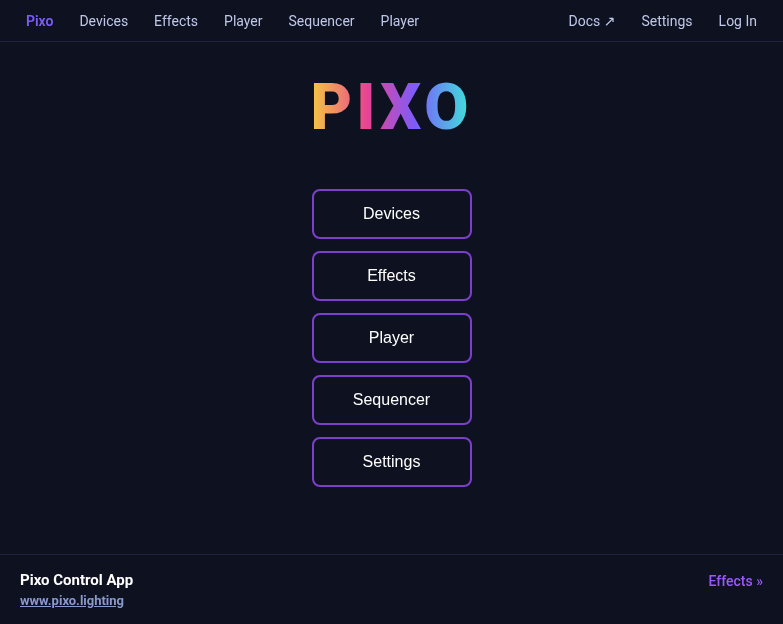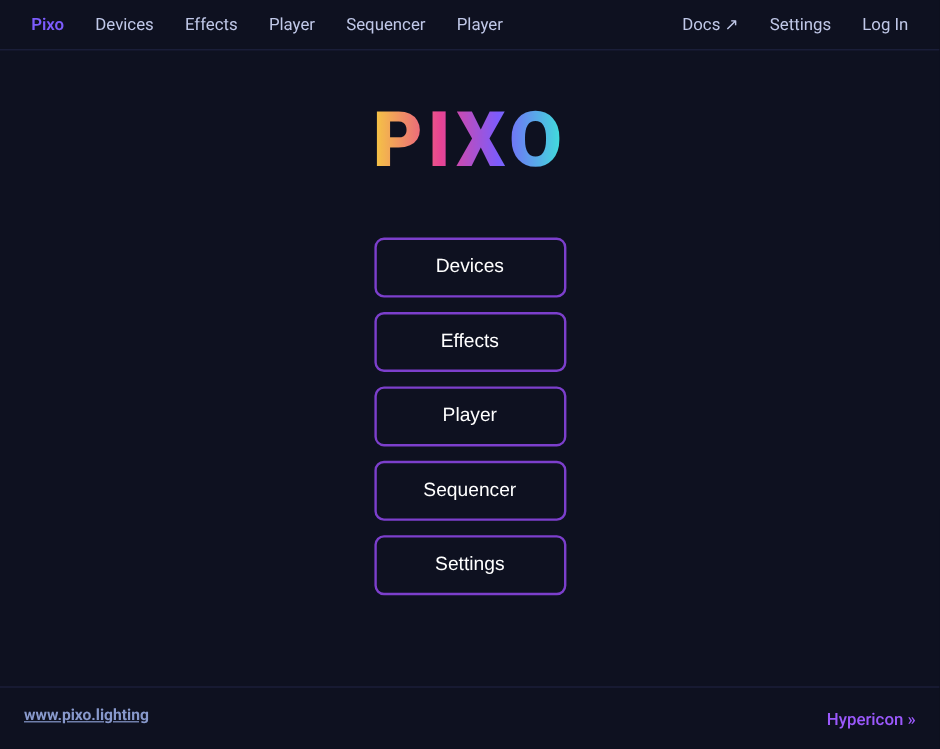--- a/index.html
+++ b/index.html
@@ -169,18 +169,19 @@
     <button class="menu-btn">Devices</button>
     <button class="menu-btn">Effects</button>
     <button class="menu-btn">Player</button>
     <button class="menu-btn">Sequencer</button>
     <button class="menu-btn">Settings</button>
   </div>
 </main>
 
 <footer>
   <div class="footer-left">
+    <span class="footer-title">Pixo Control App</span>
     <span class="footer-link">www.pixo.lighting</span>
   </div>
   <div class="footer-right">
-    <span class="footer-feedback">Hypericon »</span>
+    <span class="footer-feedback">Effects »</span>
   </div>
 </footer>
 
 </body></html>

